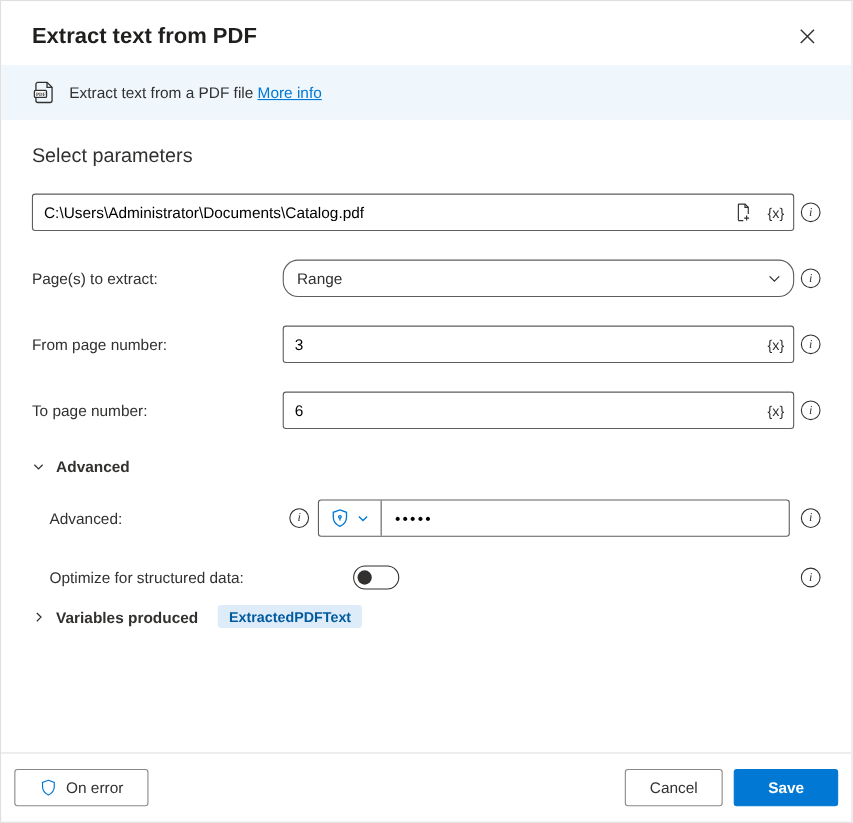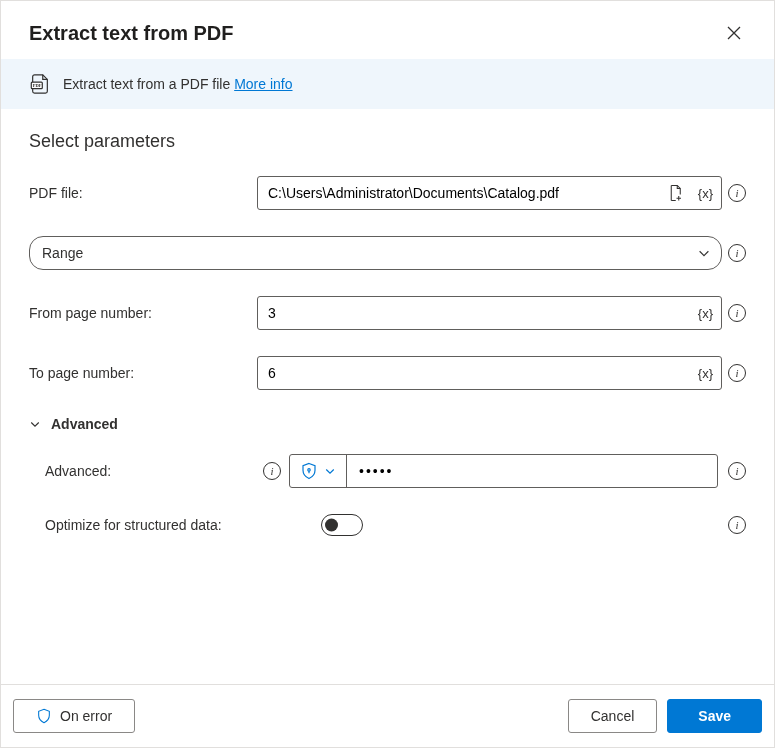--- a/index.html
+++ b/index.html
@@ -285,40 +285,40 @@
       <text x="4" y="15.5" font-size="5" font-family="Segoe UI" fill="#323130" stroke="none" font-weight="700">PDF</text>
     </svg>
   </span>
   <span><span>Extract text from a PDF file </span><a>More info</a></span>
 </div>
 
 <div class="content">
   <h2 class="section-title">Select parameters</h2>
 
   <div class="form-row">
-    <div class="label">PDF file:</div>
     <div class="control">
       <div class="input-wrapper">
         <input type="text" value="C:\Users\Administrator\Documents\Catalog.pdf" style="">
         <span class="inline-icon">
           <svg width="18" height="18" viewBox="0 0 24 24" fill="none" stroke="#323130" stroke-width="1.4">
             <path d="M7 2h8l4 4v8"></path>
               <path d="M15 2v4h4"></path>
             <path d="M7 2v20"></path>
               <path d="M7 22h6"></path>
             <path d="M17 16v6M14 19h6"></path>
           </svg>
         </span>
         <span class="var-token">{x}</span>
       </div>
       <span class="info-icon">i</span>
     </div>
   </div>
 
   <div class="form-row">
+    <div class="label">Page(s) to extract:</div>
     <div class="control">
       <div class="select-wrapper">
         <span>Range</span>
         <span class="chevron">
           <svg width="14" height="14" viewBox="0 0 16 16">
               <path d="M3 6l5 5 5-5" stroke="#323130" stroke-width="1.3" fill="none"></path>
             </svg>
         </span>
       </div>
       <span class="info-icon">i</span>
@@ -385,20 +385,27 @@
       <div class="label" style="width:268px;">Optimize for structured data:</div>
       <div class="control" style="justify-content:space-between;">
         <div class="toggle">
           <div class="knob"></div>
         </div>
         <span class="info-icon">i</span>
       </div>
     </div>
   </div>
 
+  <div class="collapsible-header" style="margin-bottom:0;">
+    <svg width="12" height="12" viewBox="0 0 16 16">
+        <path d="M6 3l5 5-5 5" stroke="#323130" stroke-width="1.5" fill="none"></path>
+      </svg>
+    <span>Variables produced</span>
+    <span class="var-pill">ExtractedPDFText</span>
+  </div>
 
 </div>
 
 <div class="footer">
   <button class="btn">
     <svg width="16" height="16" viewBox="0 0 24 24" fill="none" stroke="#0078d4" stroke-width="1.6">
       <path d="M12 2l8 3v6c0 5-3.5 9-8 11-4.5-2-8-6-8-11V5l8-3z"></path>
     </svg>
     <span>On error</span>
   </button>

